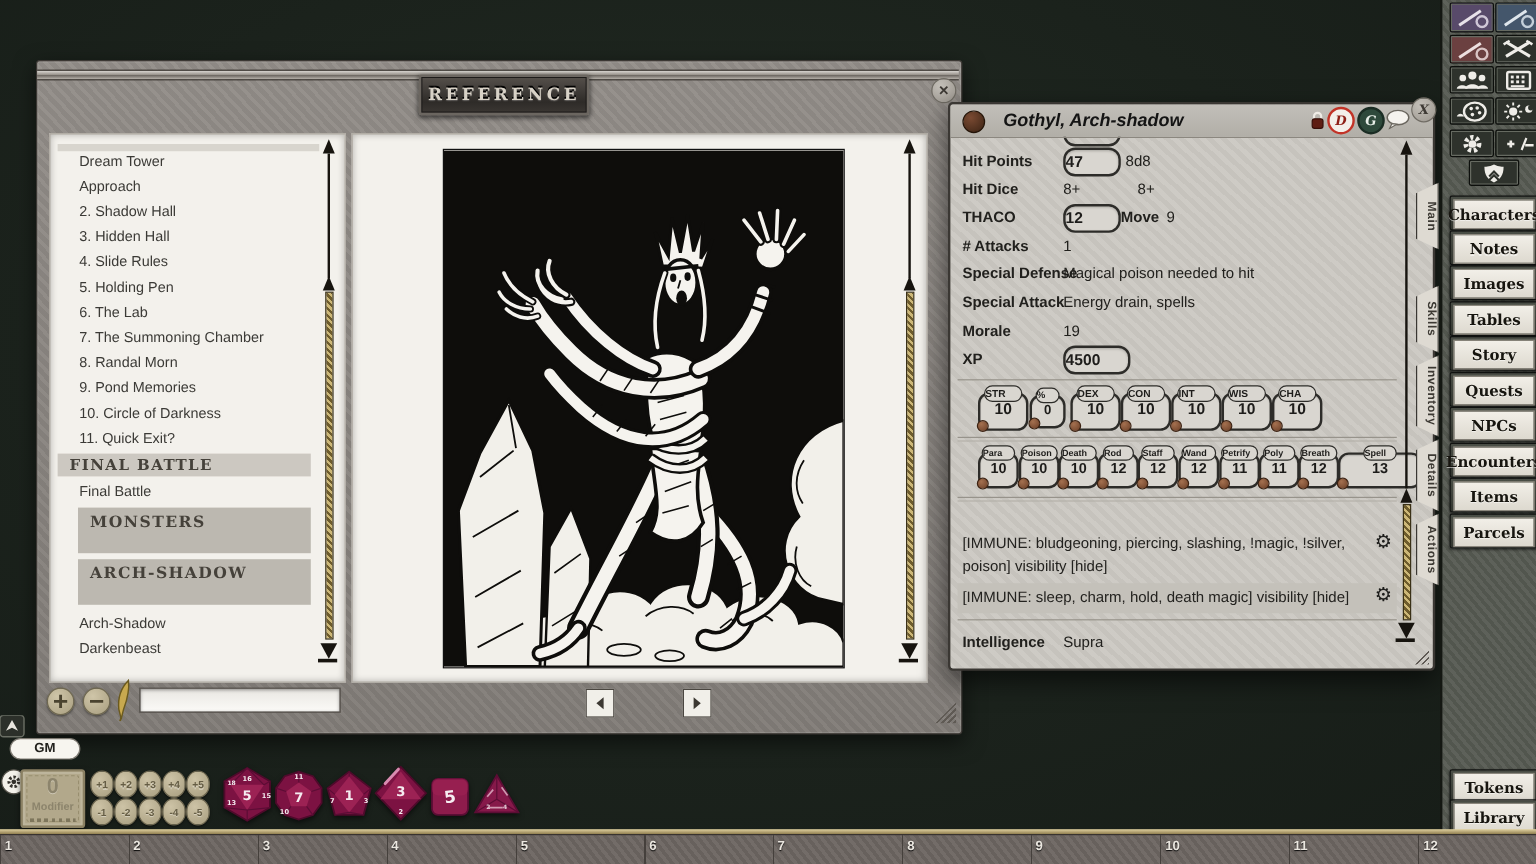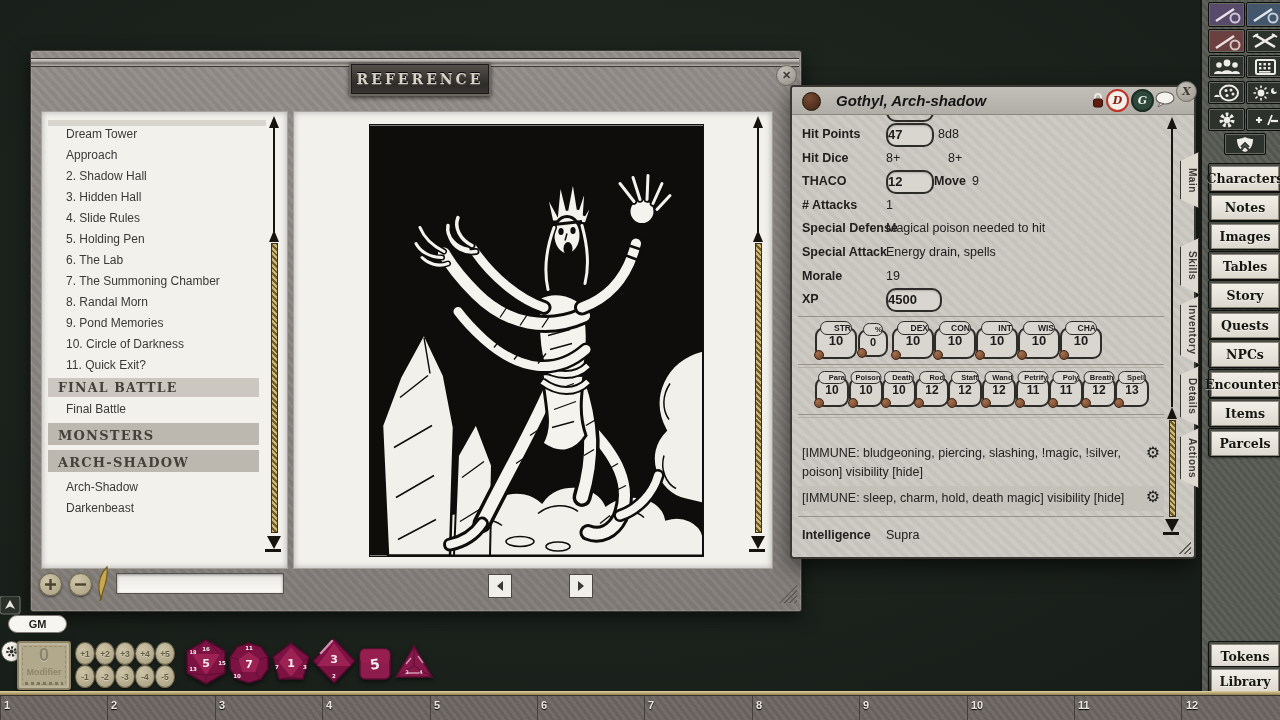--- a/index.html
+++ b/index.html
@@ -24,21 +24,21 @@
     letter-spacing:3px;font-size:14px;text-align:center;
     text-shadow:0 -1px 0 #000, 0 1px 1px rgba(255,255,255,.25);}
   .pane{background:#f3f1ec;border:1px solid #a7a29a;
     box-shadow:inset 0 0 6px rgba(0,0,0,.28);}
 
   
   .toc-item{height:21px;line-height:21px;padding-left:18px;font-size:12px;color:#3b3a36;cursor:pointer;}
   .toc-header{background:#ccc8c1;height:19px;line-height:19px;margin:2px 0;
     padding-left:10px;font-family:"DejaVu Serif",serif;font-weight:bold;
     font-size:12.5px;letter-spacing:1.2px;color:#45413a;}
-  .toc-header.big{background:#bcb8b0;height:22px;line-height:25px;font-size:13px;margin:3px 0 5px 0;}
+  .toc-header.big{background:#bcb8b0;height:38px;line-height:25px;font-size:13px;margin:3px 0 5px 17px;}
 
   
   .rope-line{width:2px;background:#17140f;}
   .rope-braid{width:5px;border:1px solid #3a3117;
     background:repeating-linear-gradient(45deg,#cdb878 0 2px,#6e5c2c 2px 4px);}
   .rope-arrow{width:0;height:0;border-left:5px solid transparent;border-right:5px solid transparent;
     border-bottom:12px solid #17140f;}
   .rope-anchor{width:0;height:0;border-left:7px solid transparent;border-right:7px solid transparent;
     border-top:13px solid #17140f;}
   .rope-anchor-base{width:16px;height:3px;background:#17140f;}
@@ -54,21 +54,21 @@
   .npct{font-size:15px;font-weight:bold;color:#141414;line-height:27px;}
   .statlabel{font-size:12.5px;font-weight:bold;color:#21201d;line-height:22px;}
   .statval{font-size:12.5px;color:#21201d;line-height:22px;}
   .vbox{border:2px solid #2d2c29;border-radius:10px;background:#d9d6d0;
     box-shadow:inset 0 1px 2px rgba(0,0,0,.2);
     font-size:13px;font-weight:bold;color:#1d1c1a;text-align:left;}
   .pillbox{position:absolute;border:2px solid #2d2c29;border-radius:9px;background:#d9d6d0;
     box-shadow:inset 0 1px 1px rgba(0,0,0,.15);}
   .pilltab{position:absolute;top:-8px;left:50%;transform:translateX(-50%);
     border:1.5px solid #2d2c29;border-radius:8px;background:#d9d6d0;
-    font-weight:bold;color:#1d1c1a;text-align:right;white-space:nowrap;}
+    font-weight:bold;color:#1d1c1a;text-align:left;white-space:nowrap;}
   .pilldot{position:absolute;left:-3px;bottom:-3px;width:8px;height:8px;border-radius:50%;
     background:radial-gradient(circle at 35% 30%,#a4704f,#6b3f27);border:1px solid #3c2212;}
   .pillval{position:absolute;left:0;right:0;top:4px;text-align:center;font-weight:bold;color:#1d1c1a;}
   .sep{height:1px;background:#97938b;}
   .effband{background:#c3c0b9;border-top:1px solid #8f8b84;border-bottom:1px solid #8f8b84;
     text-align:center;font-weight:bold;font-size:12.5px;color:#21201d;line-height:18px;}
   .efftext{font-size:12.5px;color:#23221f;line-height:19px;}
   .gear{font-size:16px;color:#1d1d1b;line-height:16px;}
   .vtab{background:#dedad2;border:1px solid #3a3733;color:#3c3933;
     font-size:10px;font-weight:bold;text-align:center;
@@ -402,21 +402,21 @@
       <div class="abs pillbox" style="left:257px;top:290px;width:30px;height:26px;">
         <span class="pilltab" style="width:25px;height:11px;font-size:7.5px;line-height:11px;">Poly</span>
         <span class="pillval" style="font-size:12px;">11</span>
         <span class="pilldot"></span>
       </div>
       <div class="abs pillbox" style="left:290px;top:290px;width:30px;height:26px;">
         <span class="pilltab" style="width:29px;height:11px;font-size:7.5px;line-height:11px;">Breath</span>
         <span class="pillval" style="font-size:12px;">12</span>
         <span class="pilldot"></span>
       </div>
-      <div class="abs pillbox" style="left:323px;top:290px;width:30px;height:26px;">
+      <div class="abs pillbox" style="left:323px;top:290px;width:30px;height:26px;padding-left:36px;">
         <span class="pilltab" style="width:26px;height:11px;font-size:7.5px;line-height:11px;">Spell</span>
         <span class="pillval" style="font-size:12px;">13</span>
         <span class="pilldot"></span>
       </div>
 
       <div class="abs sep" style="left:6px;top:327px;width:366px;"></div>
       <div class="abs sep" style="left:6px;top:330px;width:366px;background:#b5b1a9;"></div>
 
       <div class="abs" style="left:6px;top:356px;width:366px;height:41px;">
         <div class="efftext" style="padding:1px 24px 0 4px;">[IMMUNE: bludgeoning, piercing, slashing, !magic, !silver, poison] visibility [hide]</div>

